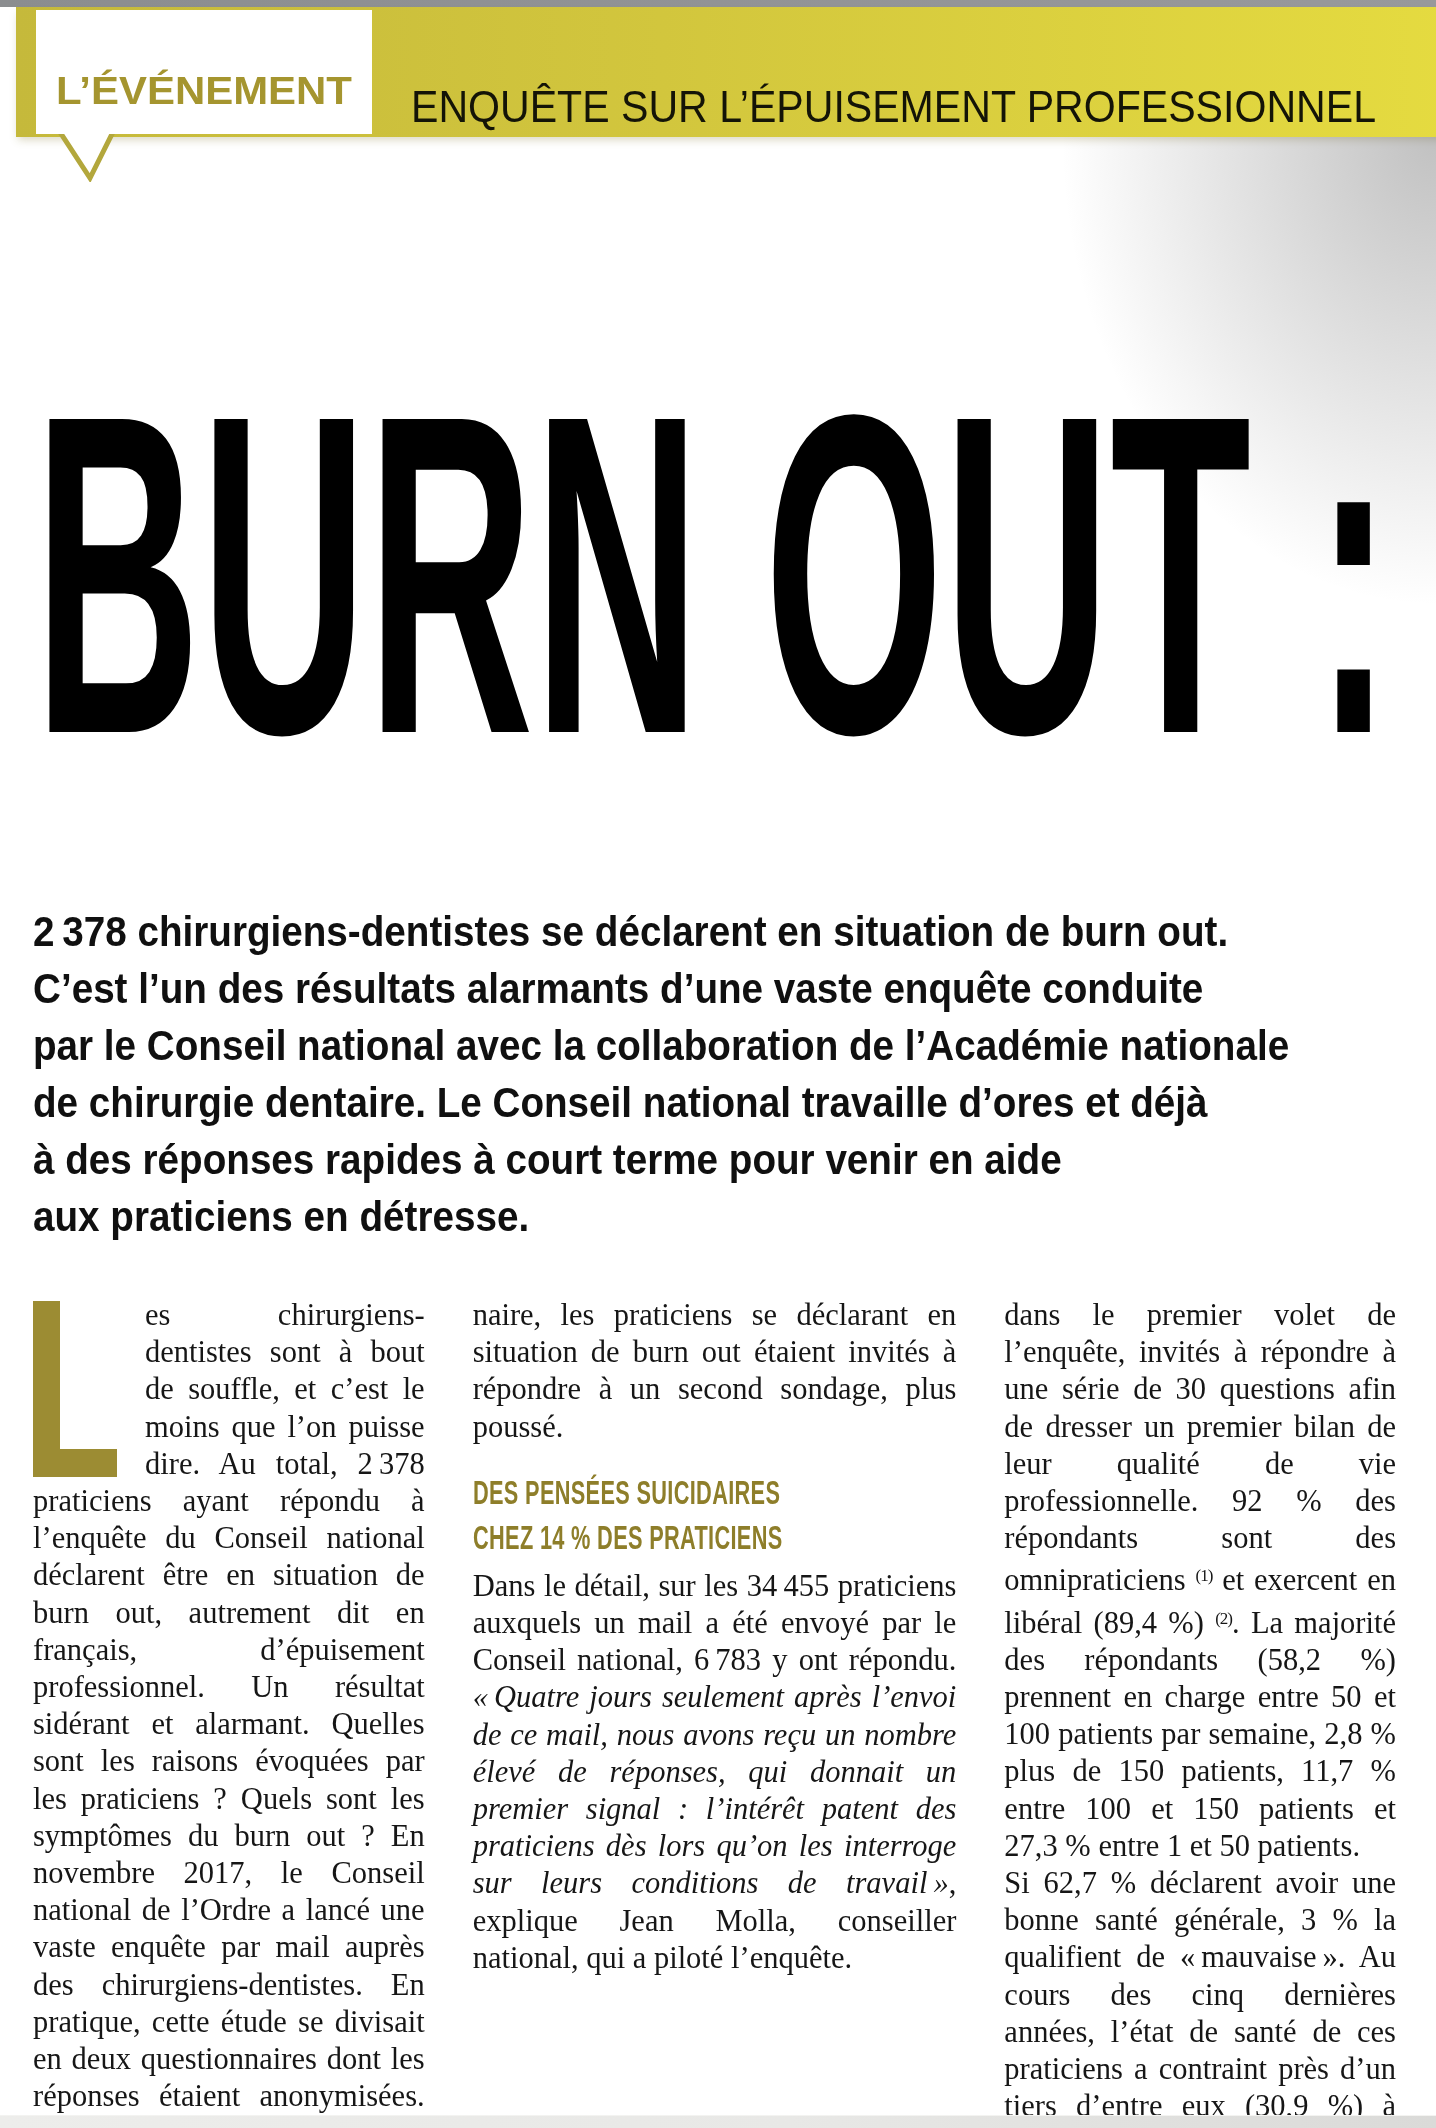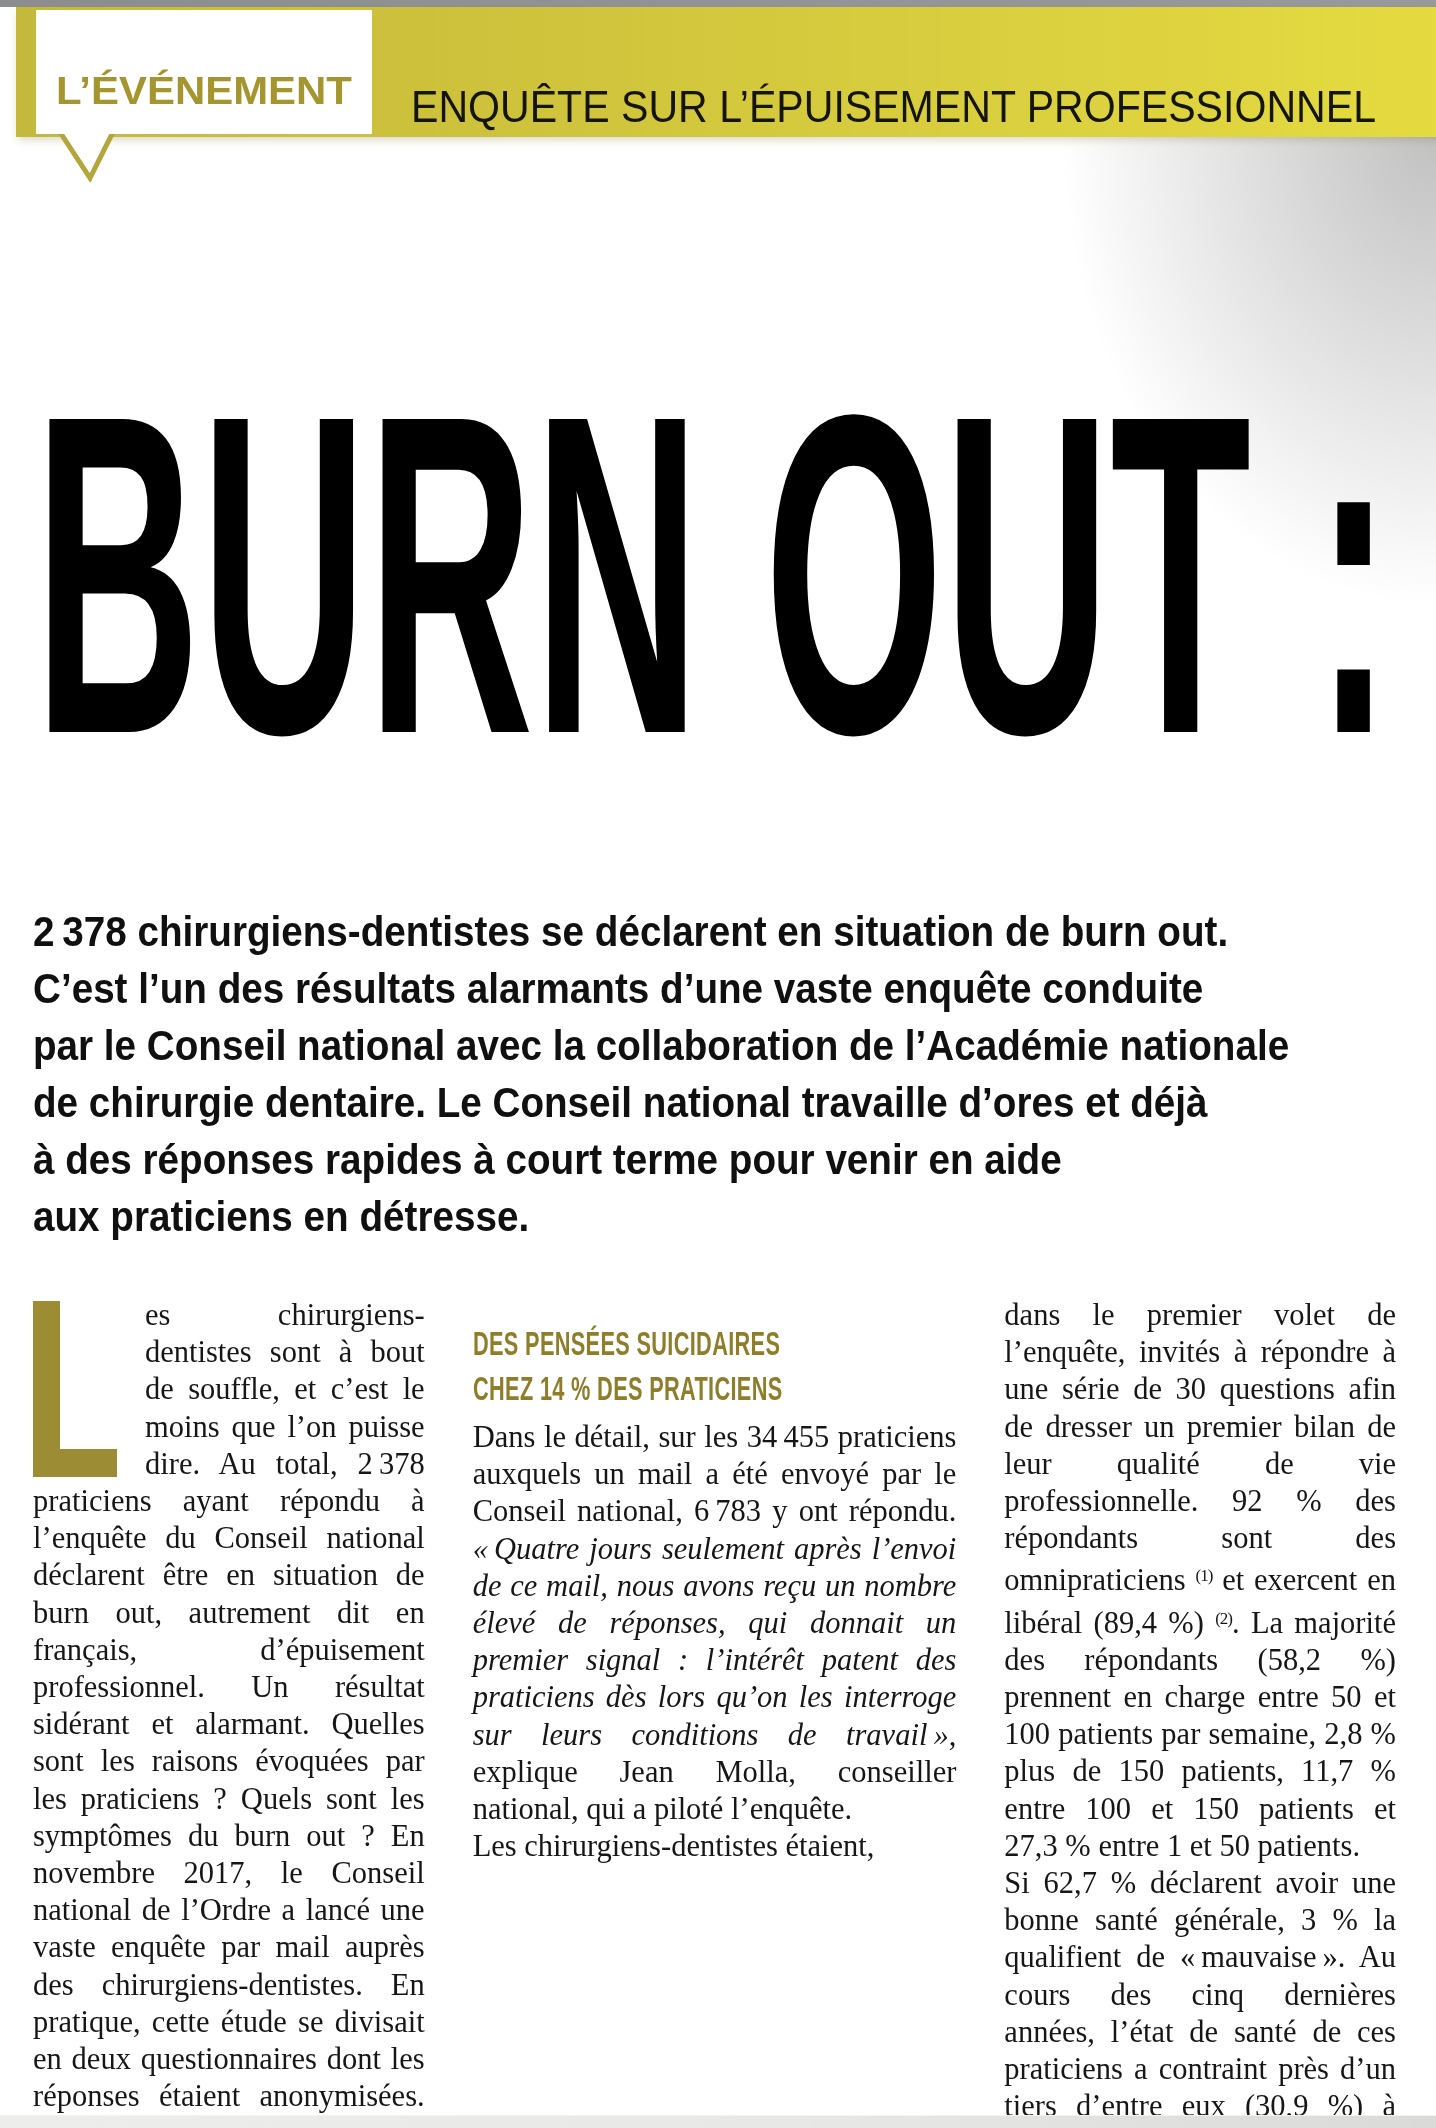--- a/index.html
+++ b/index.html
@@ -101,26 +101,26 @@
       <p>
         <span class="dropcap-box">
           <span class="dc-stem"></span>
           <span class="dc-base"></span>
           <span class="sr">L</span>
         </span><span>es chirurgiens-dentistes sont à bout de souffle, et c’est le moins que l’on puisse dire. Au total, 2 378 praticiens ayant répondu à l’enquête du Conseil national déclarent être en situation de burn out, autrement dit en français, d’épuisement professionnel. Un résultat sidérant et alarmant. Quelles sont les raisons évoquées par les praticiens&nbsp;? Quels sont les symptômes du burn out&nbsp;? En novembre 2017, le Conseil national de l’Ordre a lancé une vaste enquête par mail auprès des chirurgiens-dentistes. En pratique, cette étude se divisait en deux questionnaires dont les réponses étaient anonymisées. Après un premier question-</span>
       </p>
     </div>
 
     <div class="col">
+      <p>naire, les praticiens se déclarant en situation de burn out étaient invités à répondre à un second sondage, plus poussé.</p>
       <div class="subhead">
         <span>DES PENSÉES SUICIDAIRES</span>
         <span>CHEZ 14&nbsp;% DES PRATICIENS</span>
       </div>
       <p><span>Dans le détail, sur les 34 455 praticiens auxquels un mail a été envoyé par le Conseil national, 6 783 y ont répondu. </span><span class="q">« Quatre jours seulement après l’envoi de ce mail, nous avons reçu un nombre élevé de réponses, qui donnait un premier signal&nbsp;: l’intérêt patent des praticiens dès lors qu’on les interroge sur leurs conditions de travail »</span><span>, explique Jean Molla, conseiller national, qui a piloté l’enquête.</span></p>
-      <p>Les chirurgiens-dentistes étaient,</p>
     </div>
 
     <div class="col">
       <p><span>dans le premier volet de l’enquête, invités à répondre à une série de 30 questions afin de dresser un premier bilan de leur qualité de vie professionnelle. 92&nbsp;% des répondants sont des omnipraticiens </span><span class="fnote">(1)</span><span> et exercent en libéral (89,4&nbsp;%) </span><span class="fnote">(2)</span><span>. La majorité des répondants (58,2&nbsp;%) prennent en charge entre 50 et 100 patients par semaine, 2,8&nbsp;% plus de 150 patients, 11,7&nbsp;% entre 100 et 150 patients et 27,3&nbsp;% entre 1 et 50 patients.</span></p>
       <p>Si 62,7&nbsp;% déclarent avoir une bonne santé générale, 3&nbsp;% la qualifient de « mauvaise ». Au cours des cinq dernières années, l’état de santé de ces praticiens a contraint près d’un tiers d’entre eux (30,9&nbsp;%) à interrompre leur activité et 51,2&nbsp;%</p>
     </div>
 
   </div>
 
   <div class="bottom-strip"></div>

